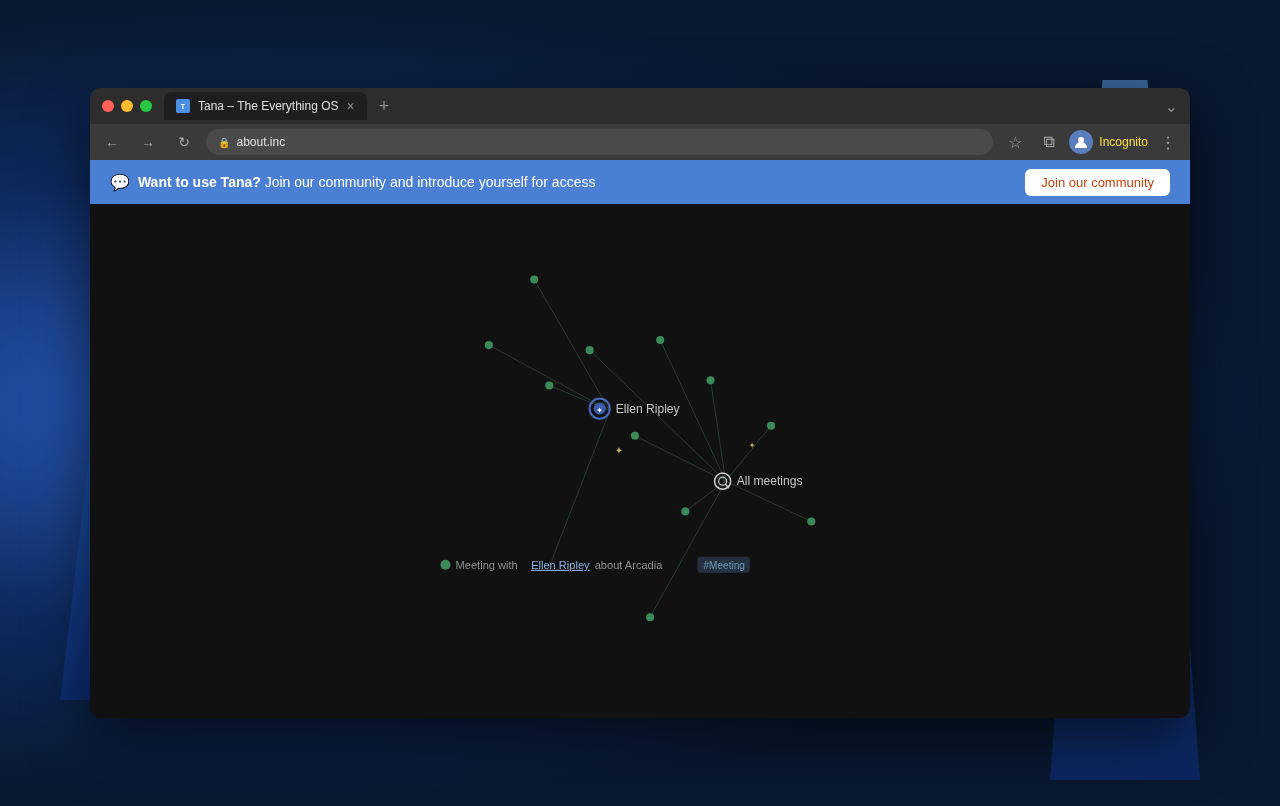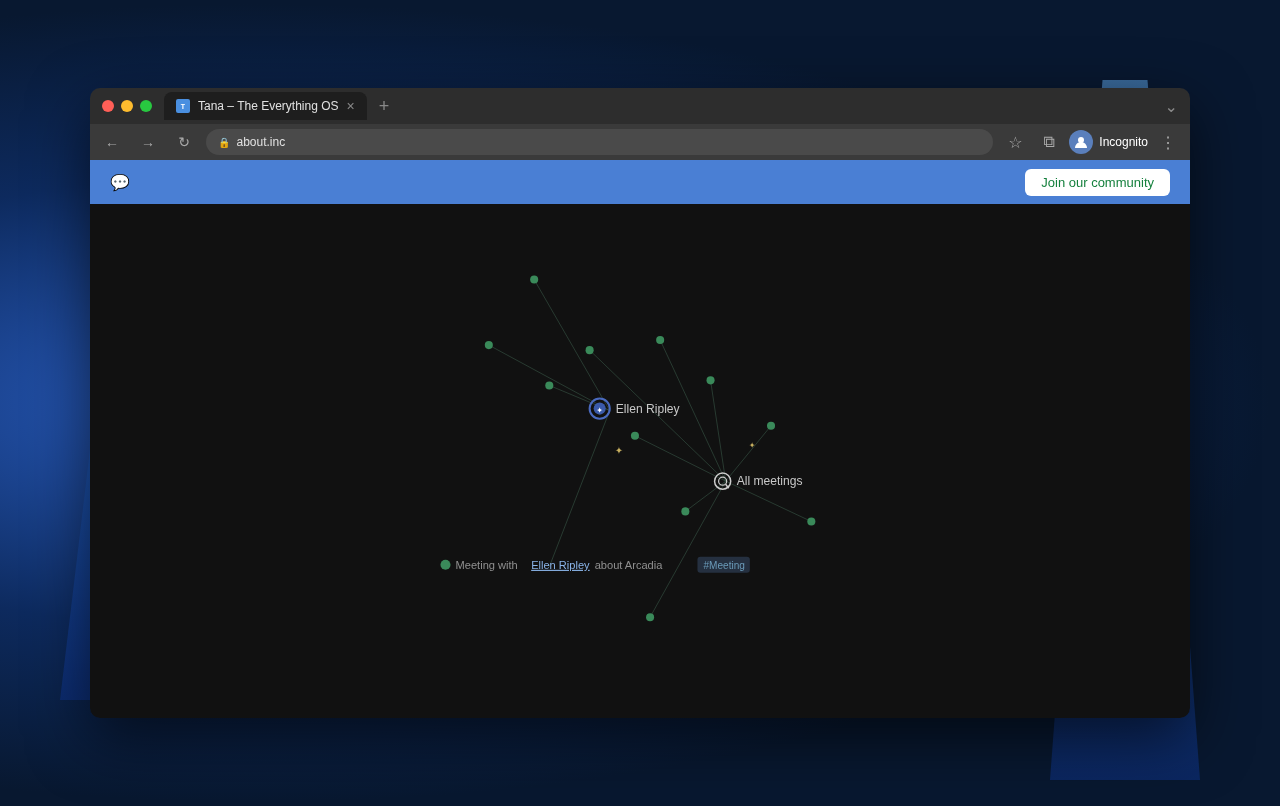--- a/index.html
+++ b/index.html
@@ -205,21 +205,21 @@
       background: #5a7fbc;
       display: flex;
       align-items: center;
       justify-content: center;
       font-size: 10px;
       color: white;
     }
 
     .incognito-label {
       font-size: 12px;
-      color: #ffffff;
+      color: #fde047;
     }
 
     
     .banner {
       background: #4a7fd4;
       height: 44px;
       display: flex;
       align-items: center;
       padding: 0 20px;
       justify-content: space-between;
@@ -235,21 +235,21 @@
     }
 
     .banner-text strong { font-weight: 600; }
 
     .banner-chat-icon {
       font-size: 16px;
     }
 
     .join-btn {
       background: white;
-      color: #15803d;
+      color: #c2410c;
       border: none;
       border-radius: 6px;
       padding: 6px 16px;
       font-size: 13px;
       font-weight: 500;
       cursor: pointer;
     }
 
     
     .main-content {
@@ -332,20 +332,23 @@
           </svg>
         </div>
         <span class="incognito-label">Incognito</span>
         <div class="nav-action-btn">⋮</div>
       </div>
     </div>
 
     <div class="banner">
       <div class="banner-text">
         <span class="banner-chat-icon">💬</span>
+        <span>
+          <strong>Want to use Tana?</strong><span> Join our community and introduce yourself for access</span>
+        </span>
       </div>
       <button class="join-btn">Join our community</button>
     </div>
 
     <div class="main-content">
       <div class="graph-container">
         <svg class="graph" viewBox="0 0 700 510">
 
           <text x="325" y="248" fill="#c8b060" font-size="10">✦</text>
           <text x="458" y="242" fill="#c8b060" font-size="8">✦</text>

